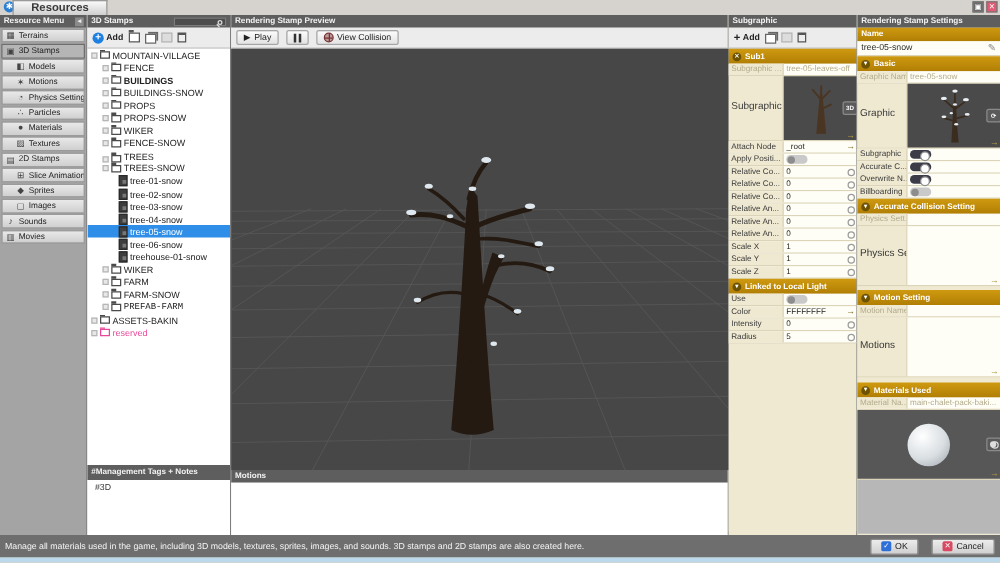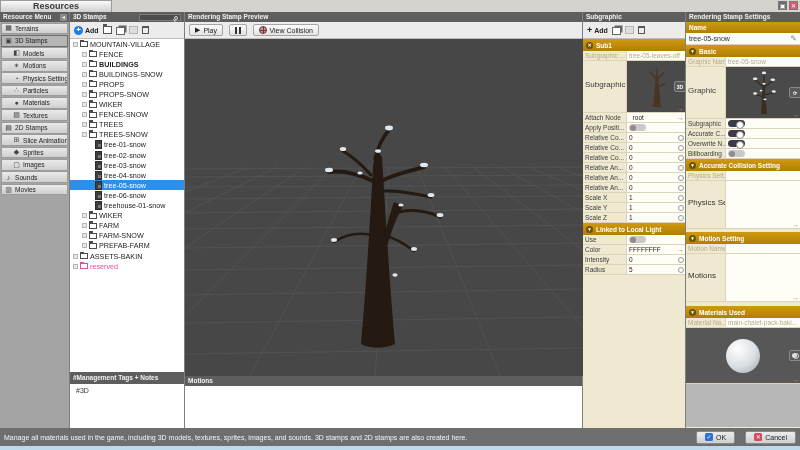--- a/index.html
+++ b/index.html
@@ -4,21 +4,21 @@
 <style>
   * { margin:0; padding:0; box-sizing:border-box; }
   html,body { width:800px; height:450px; overflow:hidden; }
   body { font-family:"Liberation Sans",sans-serif; font-size:8px; color:#2a2a2a;
          background:#d6d3ce; position:relative; }
 
   
   #titlebar { position:absolute; left:0; top:0; width:800px; height:12px; background:#d6d3ce; }
   .gear { position:absolute; left:3px; top:1px; width:9px; height:9px; border-radius:50%;
           background:#2a7fd4; color:#fff; font-size:7px; line-height:9px; text-align:center; }
-  .title-tab { position:absolute; left:0; top:0; height:12px; padding:0 32px;
+  .title-tab { position:absolute; left:10px; top:0; height:12px; padding:0 14px;
                background:linear-gradient(#fafafa,#cfcfcf); border:1px solid #9a9a9a; border-bottom:none;
                font-weight:bold; font-size:9px; line-height:11px; color:#3a3a3a; }
   .winbtn { position:absolute; top:1px; width:9px; height:9px; font-size:6px; line-height:9px;
             text-align:center; color:#fff; border:1px solid #777; }
   .winbtn.pin { right:13px; background:#6b6b6b; }
   .winbtn.close { right:2px; background:#e05a74; }
 
   
   .phead { height:10px; background:#5e5e5e; color:#f2f2f2; font-weight:bold; font-size:6.5px;
            line-height:10px; padding:0 3px; position:relative; }
@@ -280,21 +280,21 @@
       <div class="trow folder" style="padding-left: 12px;">
         <span class="expander"></span>
         <span class="ticon"></span>
         <span class="tlabel">WIKER</span>
       </div>
       <div class="trow folder" style="padding-left: 12px;">
         <span class="expander"></span>
         <span class="ticon"></span>
         <span class="tlabel">FENCE-SNOW</span>
       </div>
-      <div class="trow folder" style="padding-left: 12px;">
+      <div class="trow folder" style="padding-left: 12px; align-items: flex-end;">
         <span class="expander"></span>
         <span class="ticon"></span>
         <span class="tlabel">TREES</span>
       </div>
       <div class="trow folder" style="padding-left: 12px;">
         <span class="expander"></span>
         <span class="ticon"></span>
         <span class="tlabel">TREES-SNOW</span>
       </div>
       <div class="trow leaf" style="padding-left: 21px;">
@@ -340,21 +340,21 @@
       <div class="trow folder" style="padding-left: 12px;">
         <span class="expander"></span>
         <span class="ticon"></span>
         <span class="tlabel">FARM</span>
       </div>
       <div class="trow folder" style="padding-left: 12px;">
         <span class="expander"></span>
         <span class="ticon"></span>
         <span class="tlabel">FARM-SNOW</span>
       </div>
-      <div class="trow folder" style="padding-left: 12px;">
+      <div class="trow folder" style="padding-left: 12px; font-family: Liberation Mono, monospace;">
         <span class="expander"></span>
         <span class="ticon"></span>
         <span class="tlabel">PREFAB-FARM</span>
       </div>
       <div class="trow folder" style="padding-left: 3px;">
         <span class="expander"></span>
         <span class="ticon"></span>
         <span class="tlabel">ASSETS-BAKIN</span>
       </div>
       <div class="trow folder reserved" style="padding-left: 3px;">

